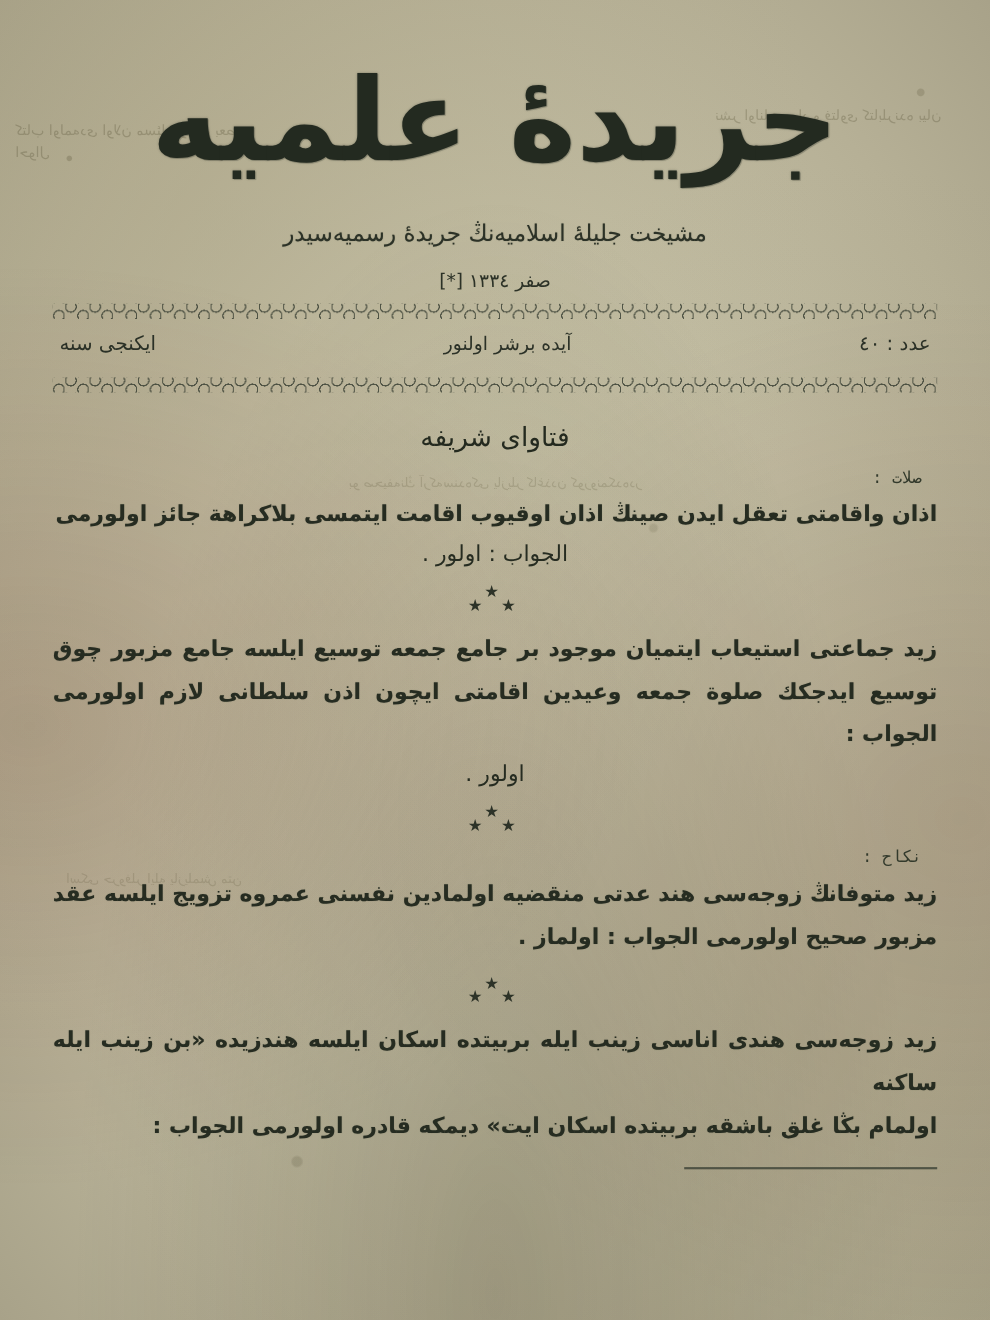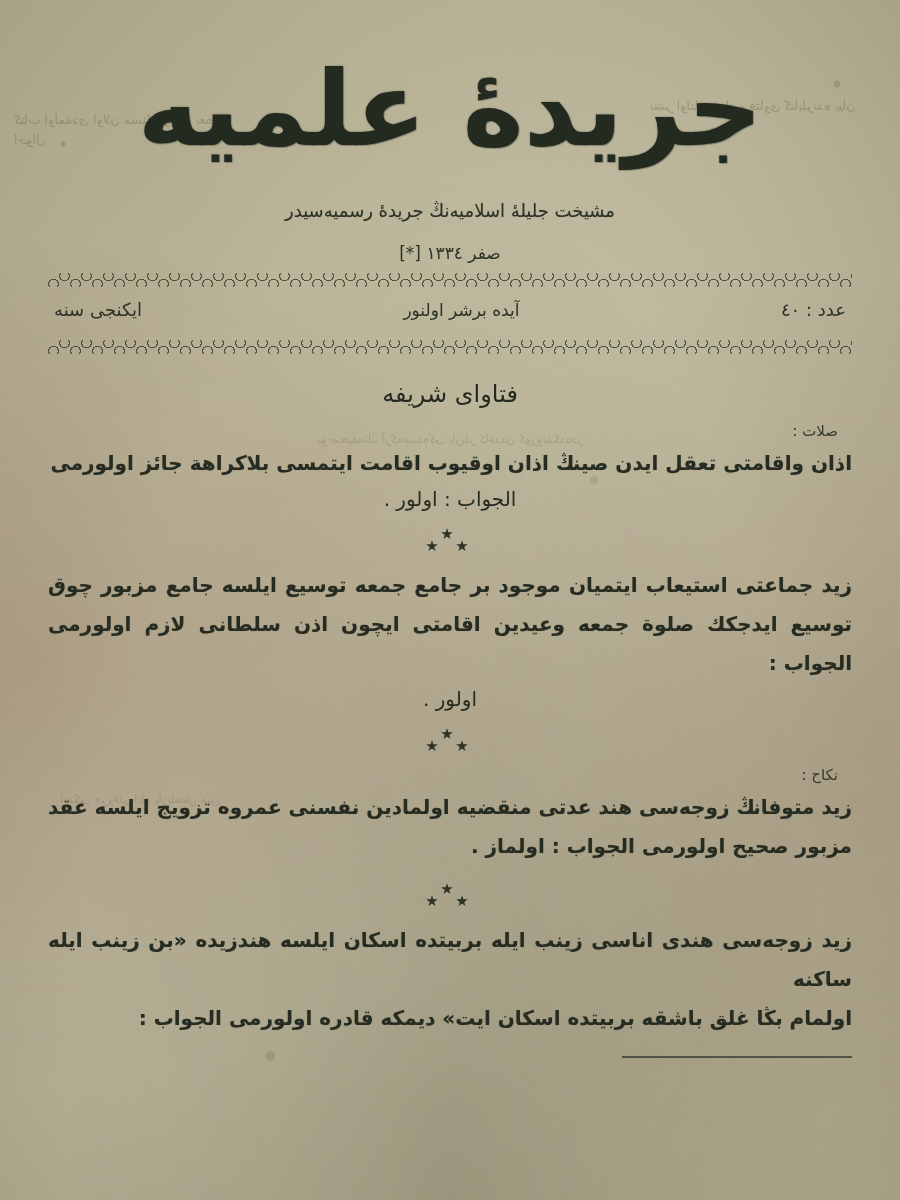--- a/index.html
+++ b/index.html
@@ -67,21 +67,21 @@
     line-height: 1.25;
     font-weight: 700;
     color: #232a20;
     direction: rtl;
     letter-spacing: -2px;
     text-shadow: 0 0 2px rgba(40,45,35,.45), 1px 1px 0 rgba(60,65,50,.25);
   }
   .subtitle {
     text-align: center;
     direction: rtl;
-    font-size: 18px;
+    font-size: 21px;
     margin-top: 26px;
     color: #2c3227;
     letter-spacing: 2px;
     text-shadow: 0 0 1px rgba(40,45,35,.35);
   }
   .issue-date {
     text-align: center;
     direction: rtl;
     font-size: 17px;
     margin-top: 22px;
@@ -122,20 +122,21 @@
     letter-spacing: 3px;
   }
 
   .qblock { direction: rtl; margin: 0 0 4px; }
   .kicker {
     text-align: right;
     font-size: 15px;
     color: #333a2c;
     margin: 10px 14px 4px 0;
     letter-spacing: 1px;
+    font-family: Liberation Mono, monospace;
   }
   .body-line {
     font-size: 20px;
     line-height: 1.95;
     text-align: justify;
     text-align-last: justify;
     color: #262c21;
     letter-spacing: .5px;
     text-shadow: 0 0 1px rgba(40,45,35,.28);
     font-weight: bold;

